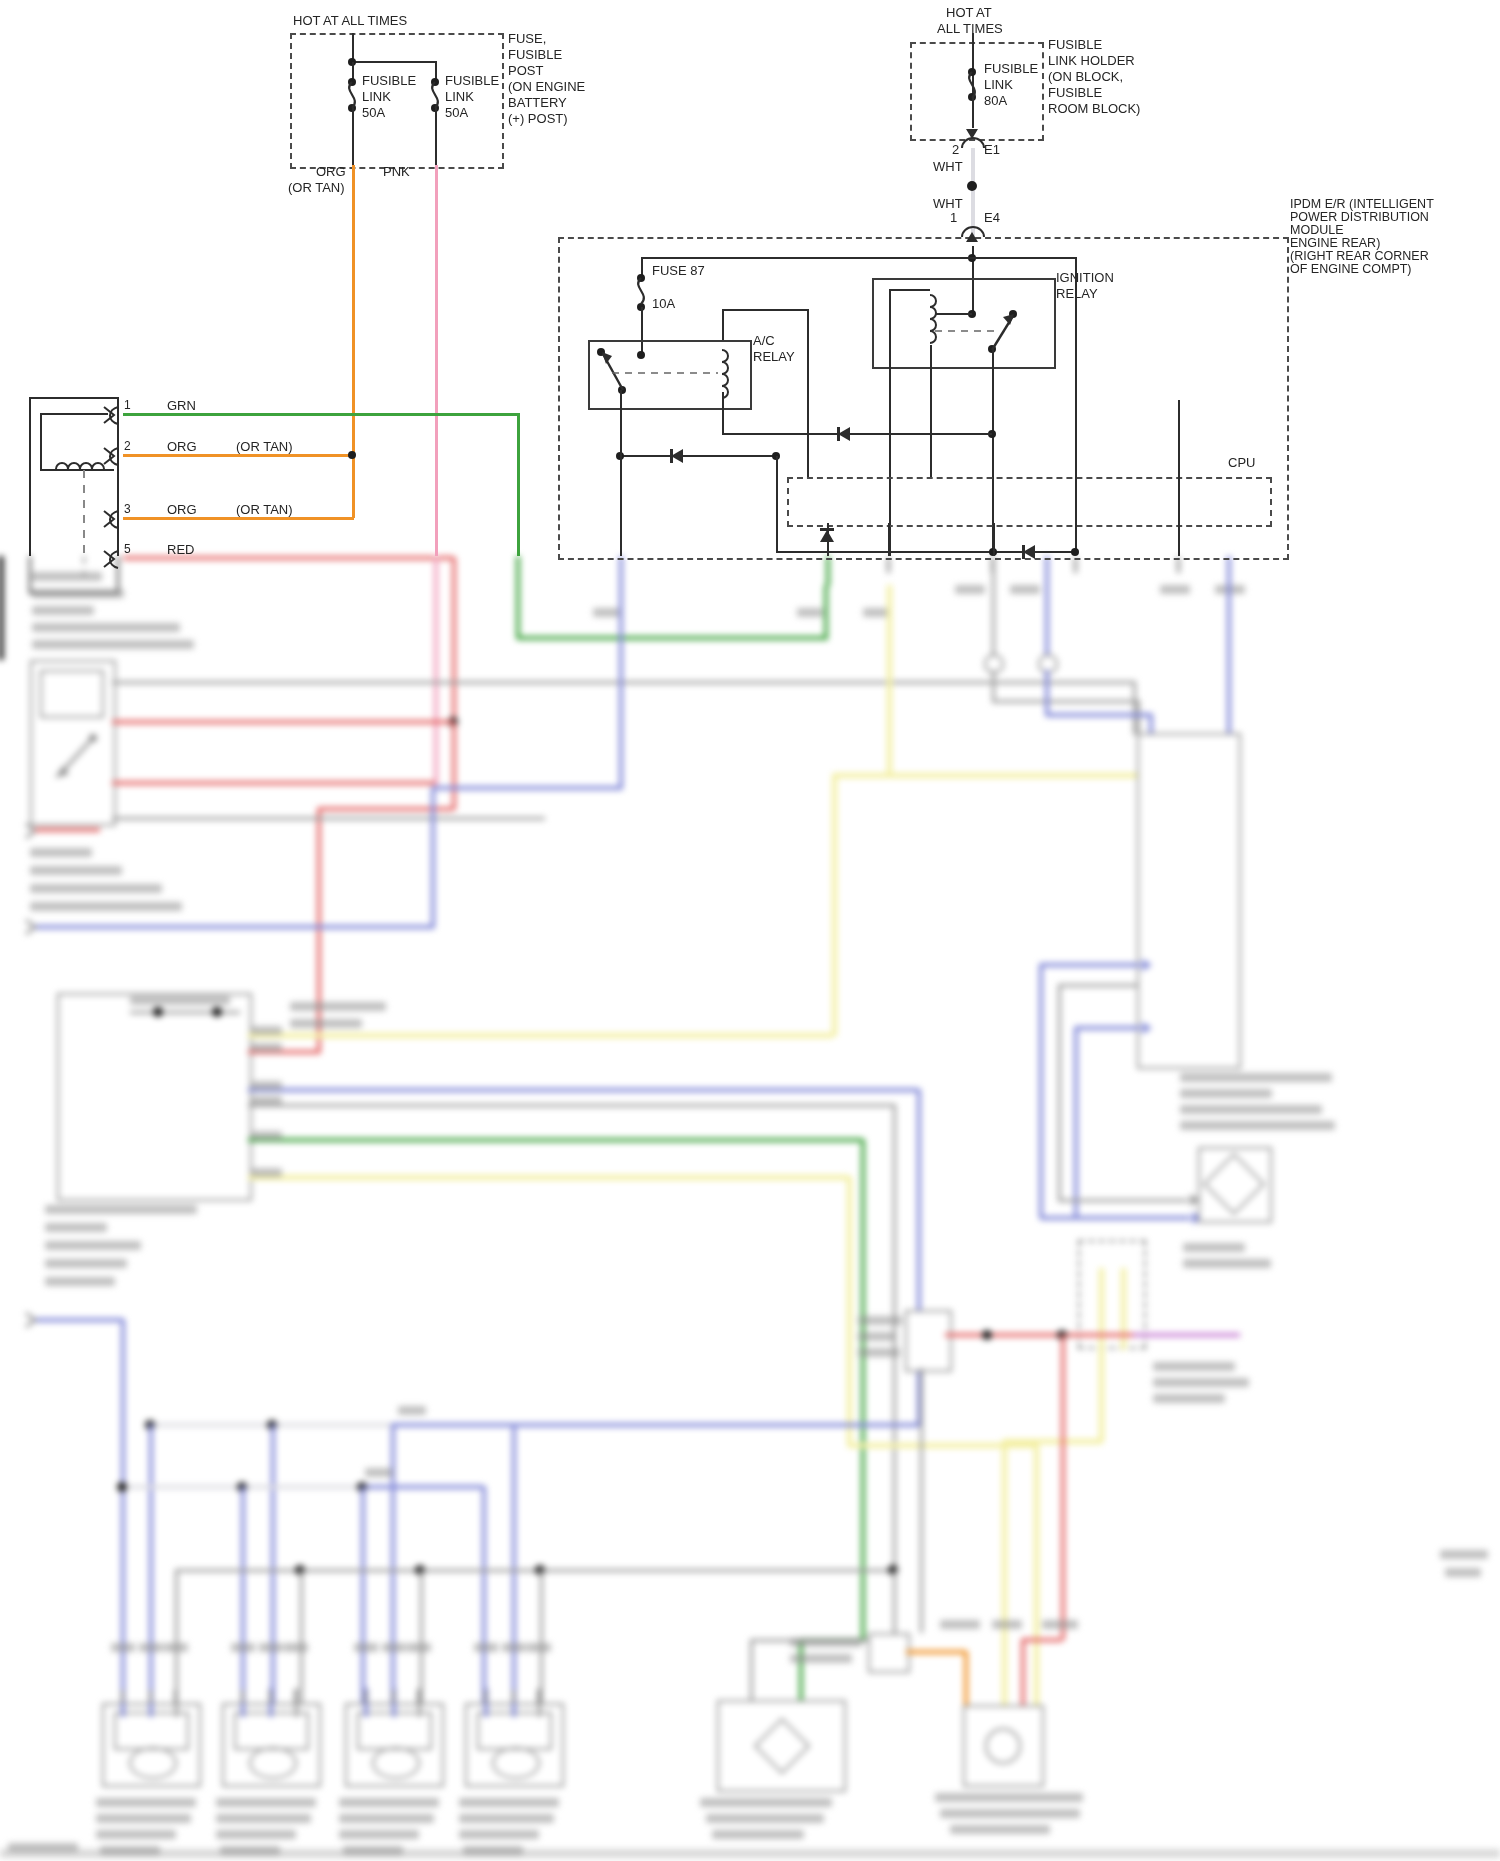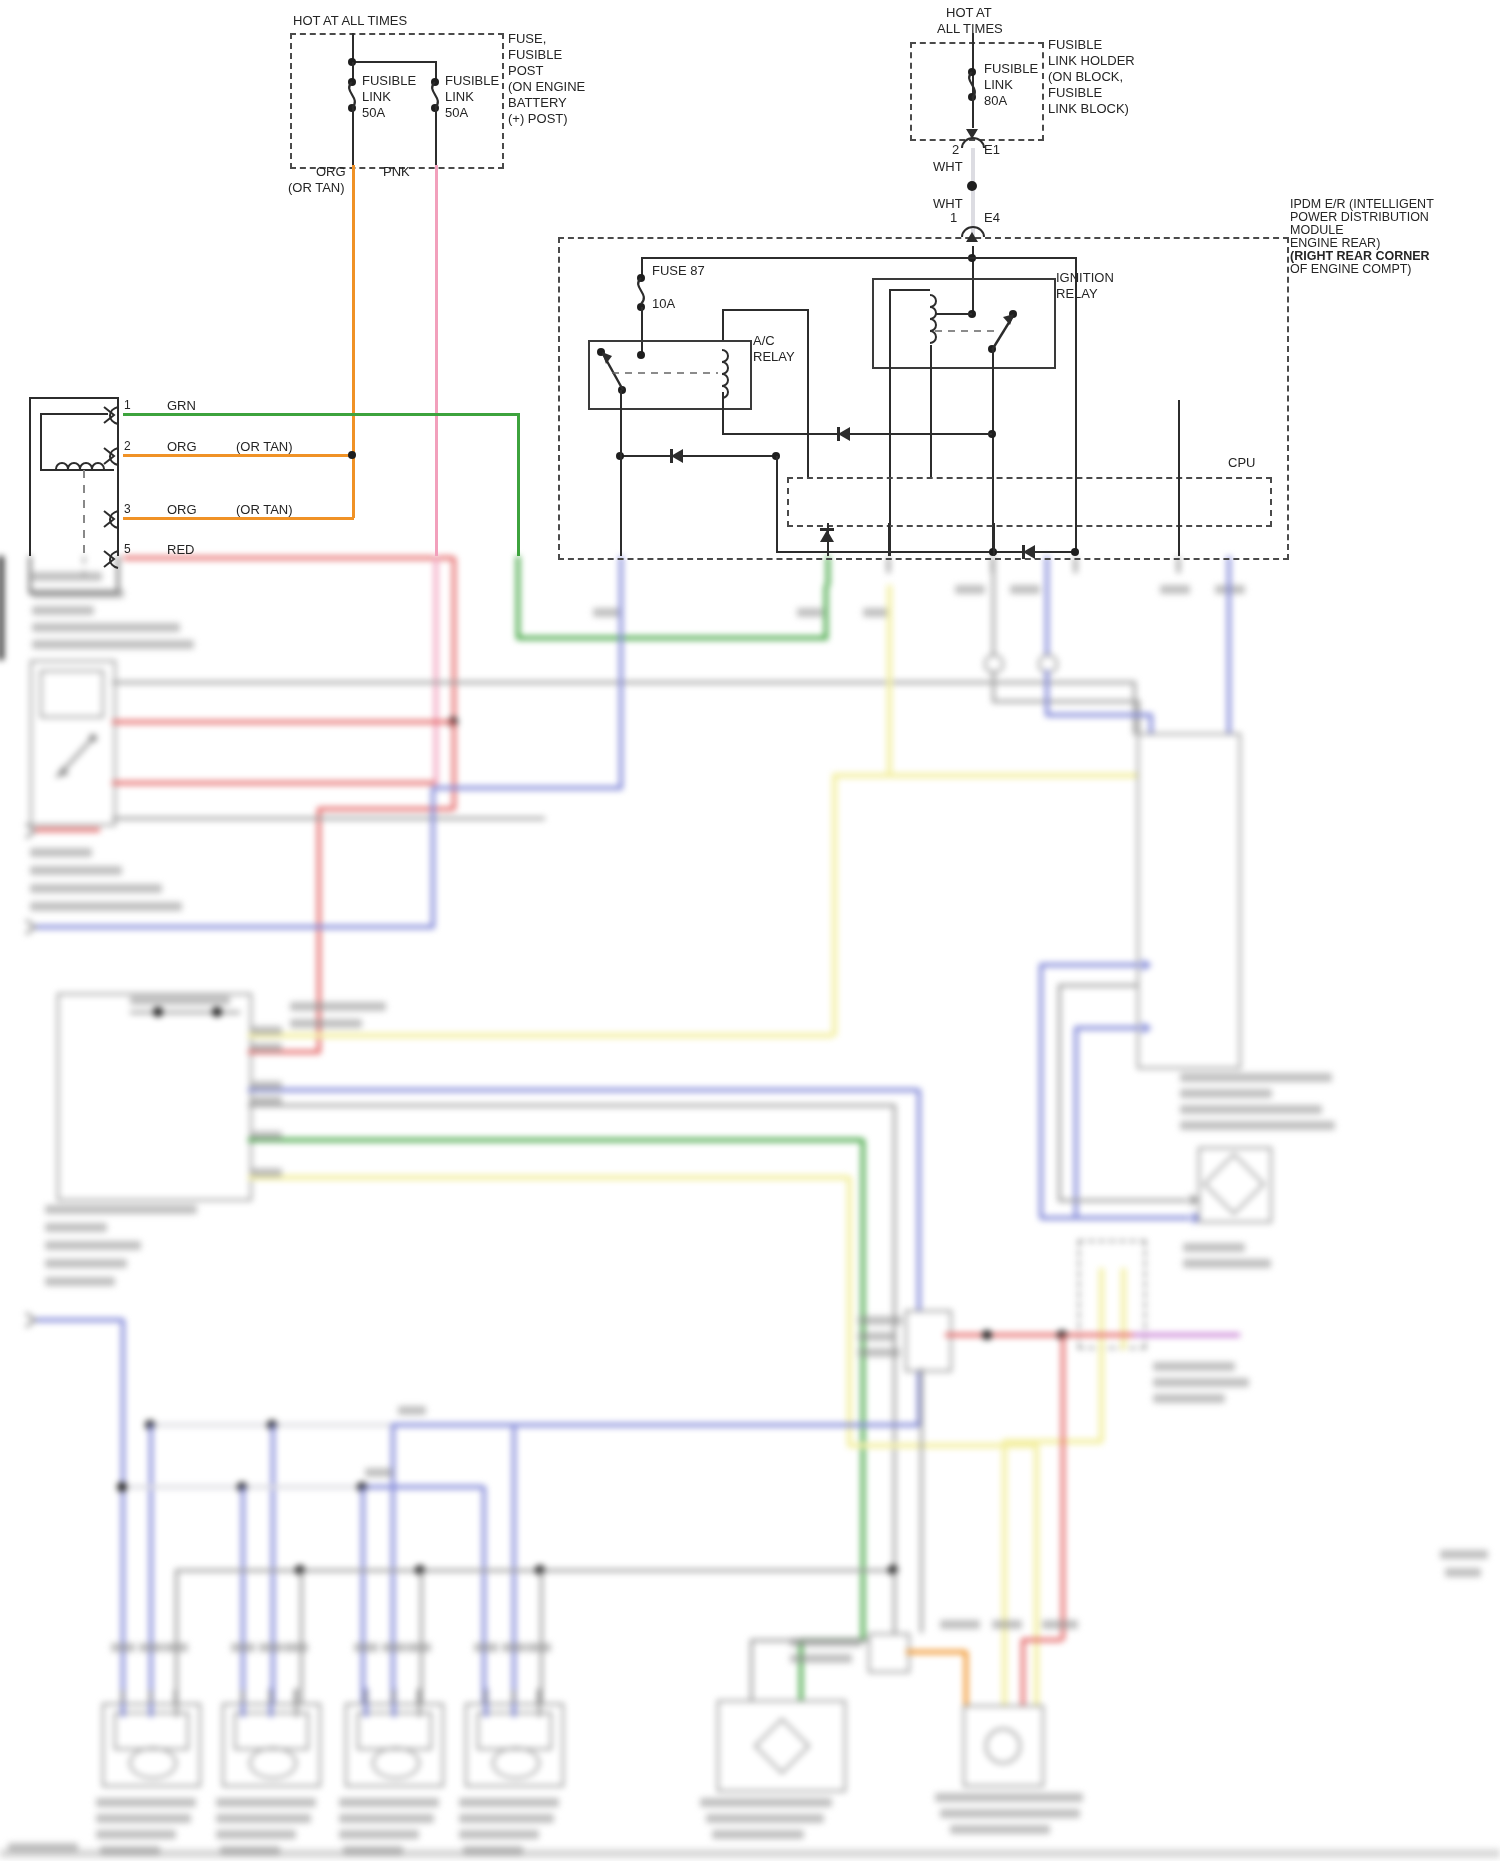--- a/index.html
+++ b/index.html
@@ -78,41 +78,41 @@
       </svg>
       <div class="ln" style="left: 972px; top: 97px; width: 2px; height: 30px; background: rgb(44, 44, 44);"></div>
       <div class="tri" style="left: 966px; top: 129px; border-left: 6px solid transparent; border-right: 6px solid transparent; border-top: 10px solid rgb(44, 44, 44);"></div>
       <div class="t" style="left: 984px; top: 62px; font-size: 13px;">FUSIBLE</div>
       <div class="t" style="left: 984px; top: 78px; font-size: 13px;">LINK</div>
       <div class="t" style="left: 984px; top: 94px; font-size: 13px;">80A</div>
       <div class="t" style="left: 1048px; top: 38px; font-size: 13px;">FUSIBLE</div>
       <div class="t" style="left: 1048px; top: 54px; font-size: 13px;">LINK HOLDER</div>
       <div class="t" style="left: 1048px; top: 70px; font-size: 13px;">(ON BLOCK,</div>
       <div class="t" style="left: 1048px; top: 86px; font-size: 13px;">FUSIBLE</div>
-      <div class="t" style="left: 1048px; top: 102px; font-size: 13px;">LINK BLOCK)</div>
+      <div class="t" style="left: 1048px; top: 102px; font-size: 13px;">ROOM BLOCK)</div>
       <svg width="26" height="10" style="left: 960px; top: 139px;">
         <path d="M2,9 A10,9 0 0 1 24,9" stroke="#2c2c2c" stroke-width="2" fill="none"></path>
       </svg>
       <div class="t" style="left: 952px; top: 143px; font-size: 13px;">2</div>
       <div class="t" style="left: 984px; top: 143px; font-size: 13px;">E1</div>
       <div class="ln" style="left: 971px; top: 148px; width: 4px; height: 88px; background: rgb(220, 220, 226);"></div>
       <div class="t" style="left: 933px; top: 160px; font-size: 13px;">WHT</div>
       <div class="dot" style="left: 967px; top: 181px; width: 10px; height: 10px;"></div>
       <div class="t" style="left: 933px; top: 197px; font-size: 13px;">WHT</div>
       <div class="t" style="left: 950px; top: 211px; font-size: 13px;">1</div>
       <div class="t" style="left: 984px; top: 211px; font-size: 13px;">E4</div>
       <svg width="26" height="10" style="left: 960px; top: 228px;">
         <path d="M2,9 A10,9 0 0 1 24,9" stroke="#2c2c2c" stroke-width="2" fill="none"></path>
       </svg>
       <div class="dsh" style="left: 558px; top: 237px; width: 727px; height: 319px;"></div>
       <div class="t" style="left: 1290px; top: 198px; font-size: 12.5px;">IPDM E/R (INTELLIGENT</div>
       <div class="t" style="left: 1290px; top: 211px; font-size: 12.5px;">POWER DISTRIBUTION</div>
       <div class="t" style="left: 1290px; top: 224px; font-size: 12.5px;">MODULE</div>
       <div class="t" style="left: 1290px; top: 237px; font-size: 12.5px;">ENGINE REAR)</div>
-      <div class="t" style="left: 1290px; top: 250px; font-size: 12.5px; font-weight: bold;">(RIGHT REAR CORNER</div>
+      <div class="t" style="left: 1290px; top: 250px; font-size: 12.5px;">(RIGHT REAR CORNER</div>
       <div class="t" style="left: 1290px; top: 263px; font-size: 12.5px;">OF ENGINE COMPT)</div>
       <div class="tri" style="left: 966px; top: 232px; border-left: 6px solid transparent; border-right: 6px solid transparent; border-bottom: 10px solid rgb(44, 44, 44);"></div>
       <div class="ln" style="left: 972px; top: 246px; width: 2px; height: 70px; background: rgb(44, 44, 44);"></div>
       <div class="dot" style="left: 968px; top: 254px; width: 8px; height: 8px;"></div>
       <div class="dot" style="left: 968px; top: 310px; width: 8px; height: 8px;"></div>
       <div class="ln" style="left: 641px; top: 257px; width: 434px; height: 2px; background: rgb(44, 44, 44);"></div>
       <div class="ln" style="left: 641px; top: 257px; width: 2px; height: 21px; background: rgb(44, 44, 44);"></div>
       <div class="dot" style="left: 637px; top: 274px; width: 8px; height: 8px;"></div>
       <div class="dot" style="left: 637px; top: 303px; width: 8px; height: 8px;"></div>
       <svg width="14" height="26" style="left: 634px; top: 278px;">

